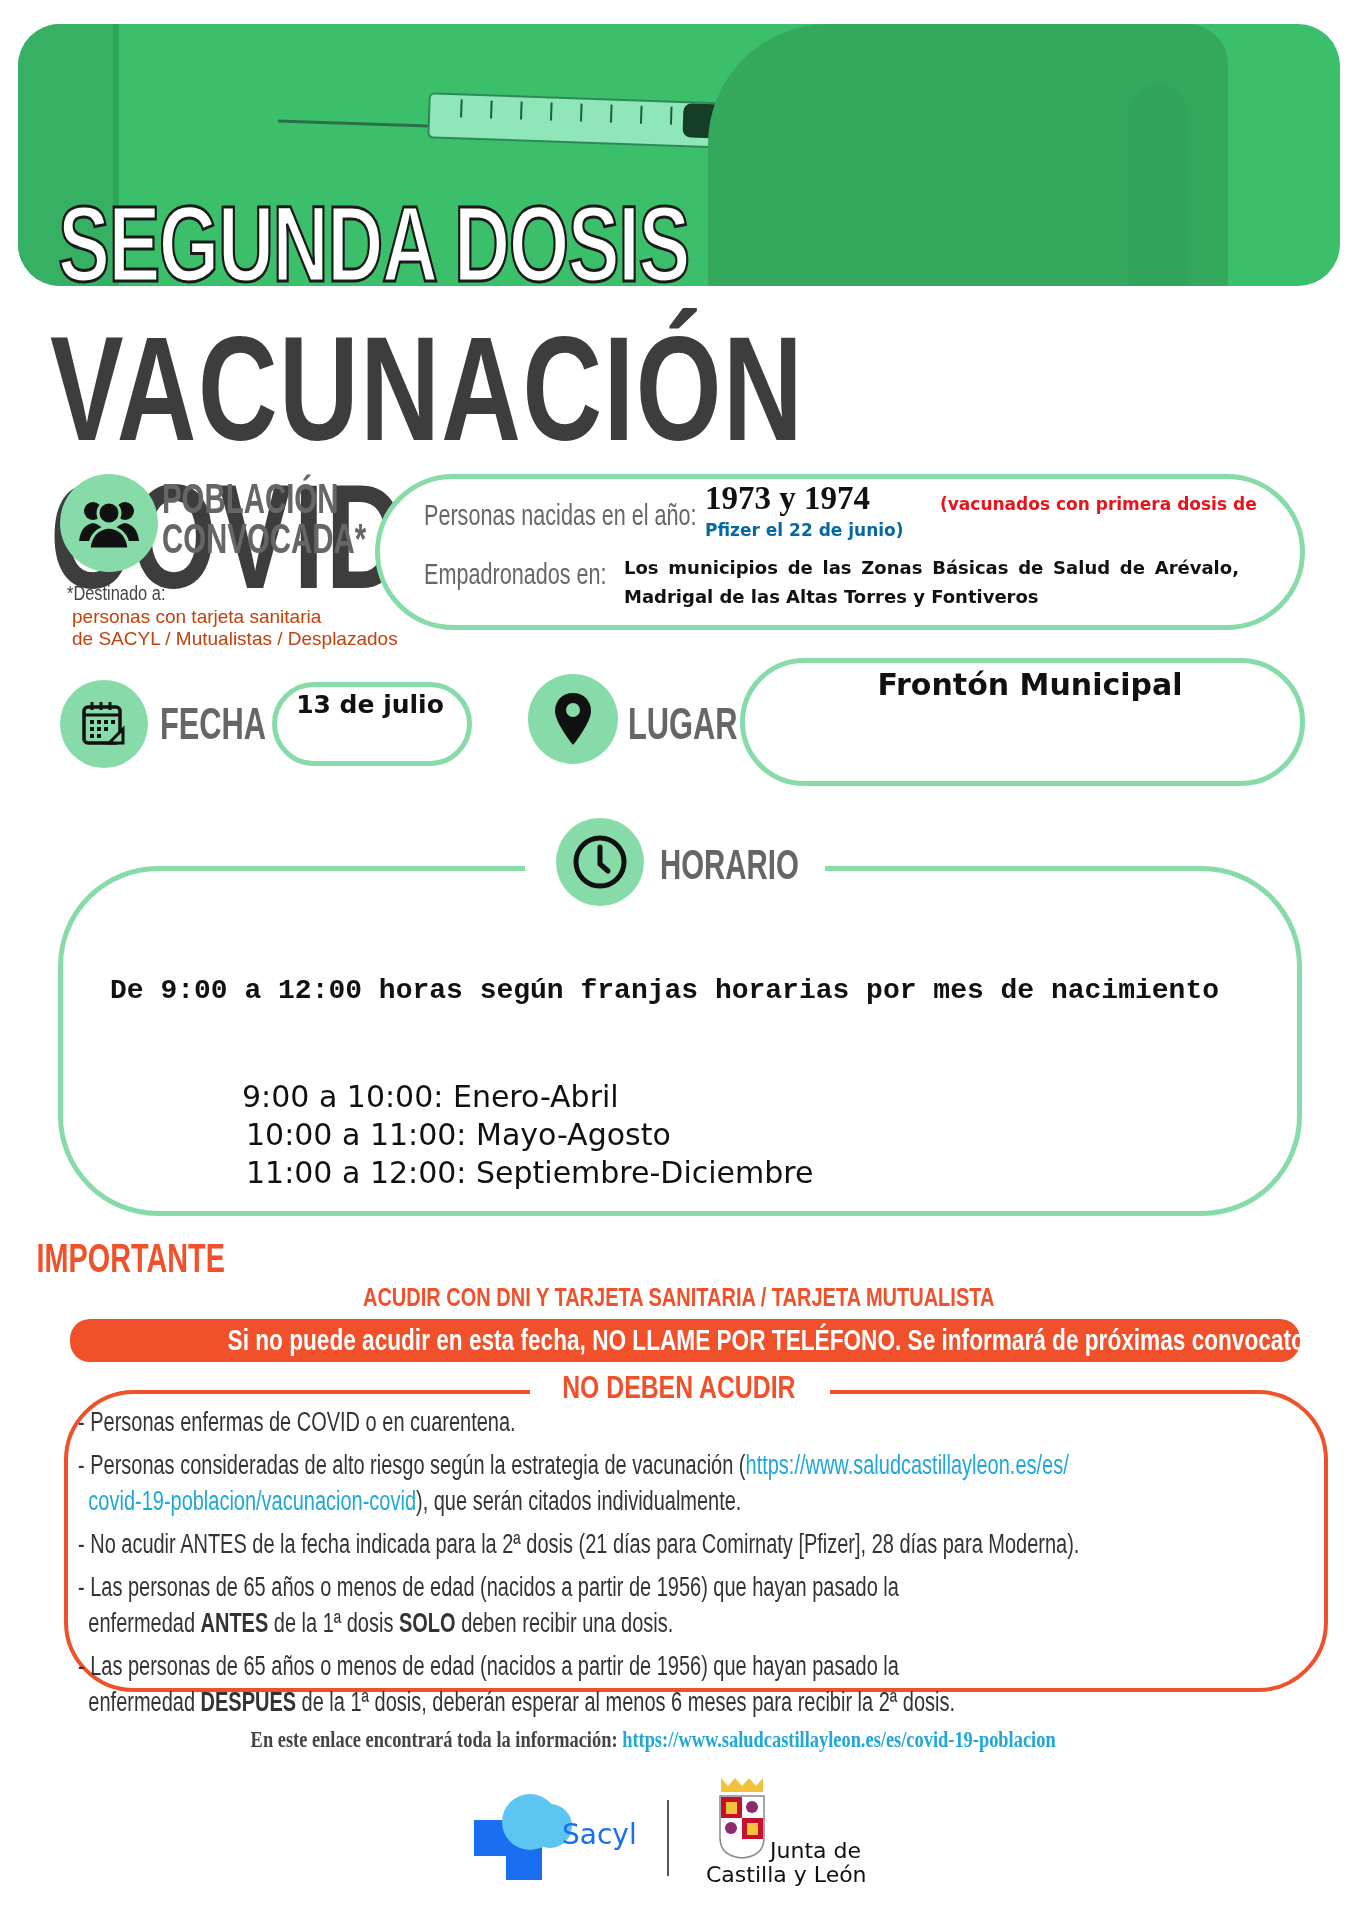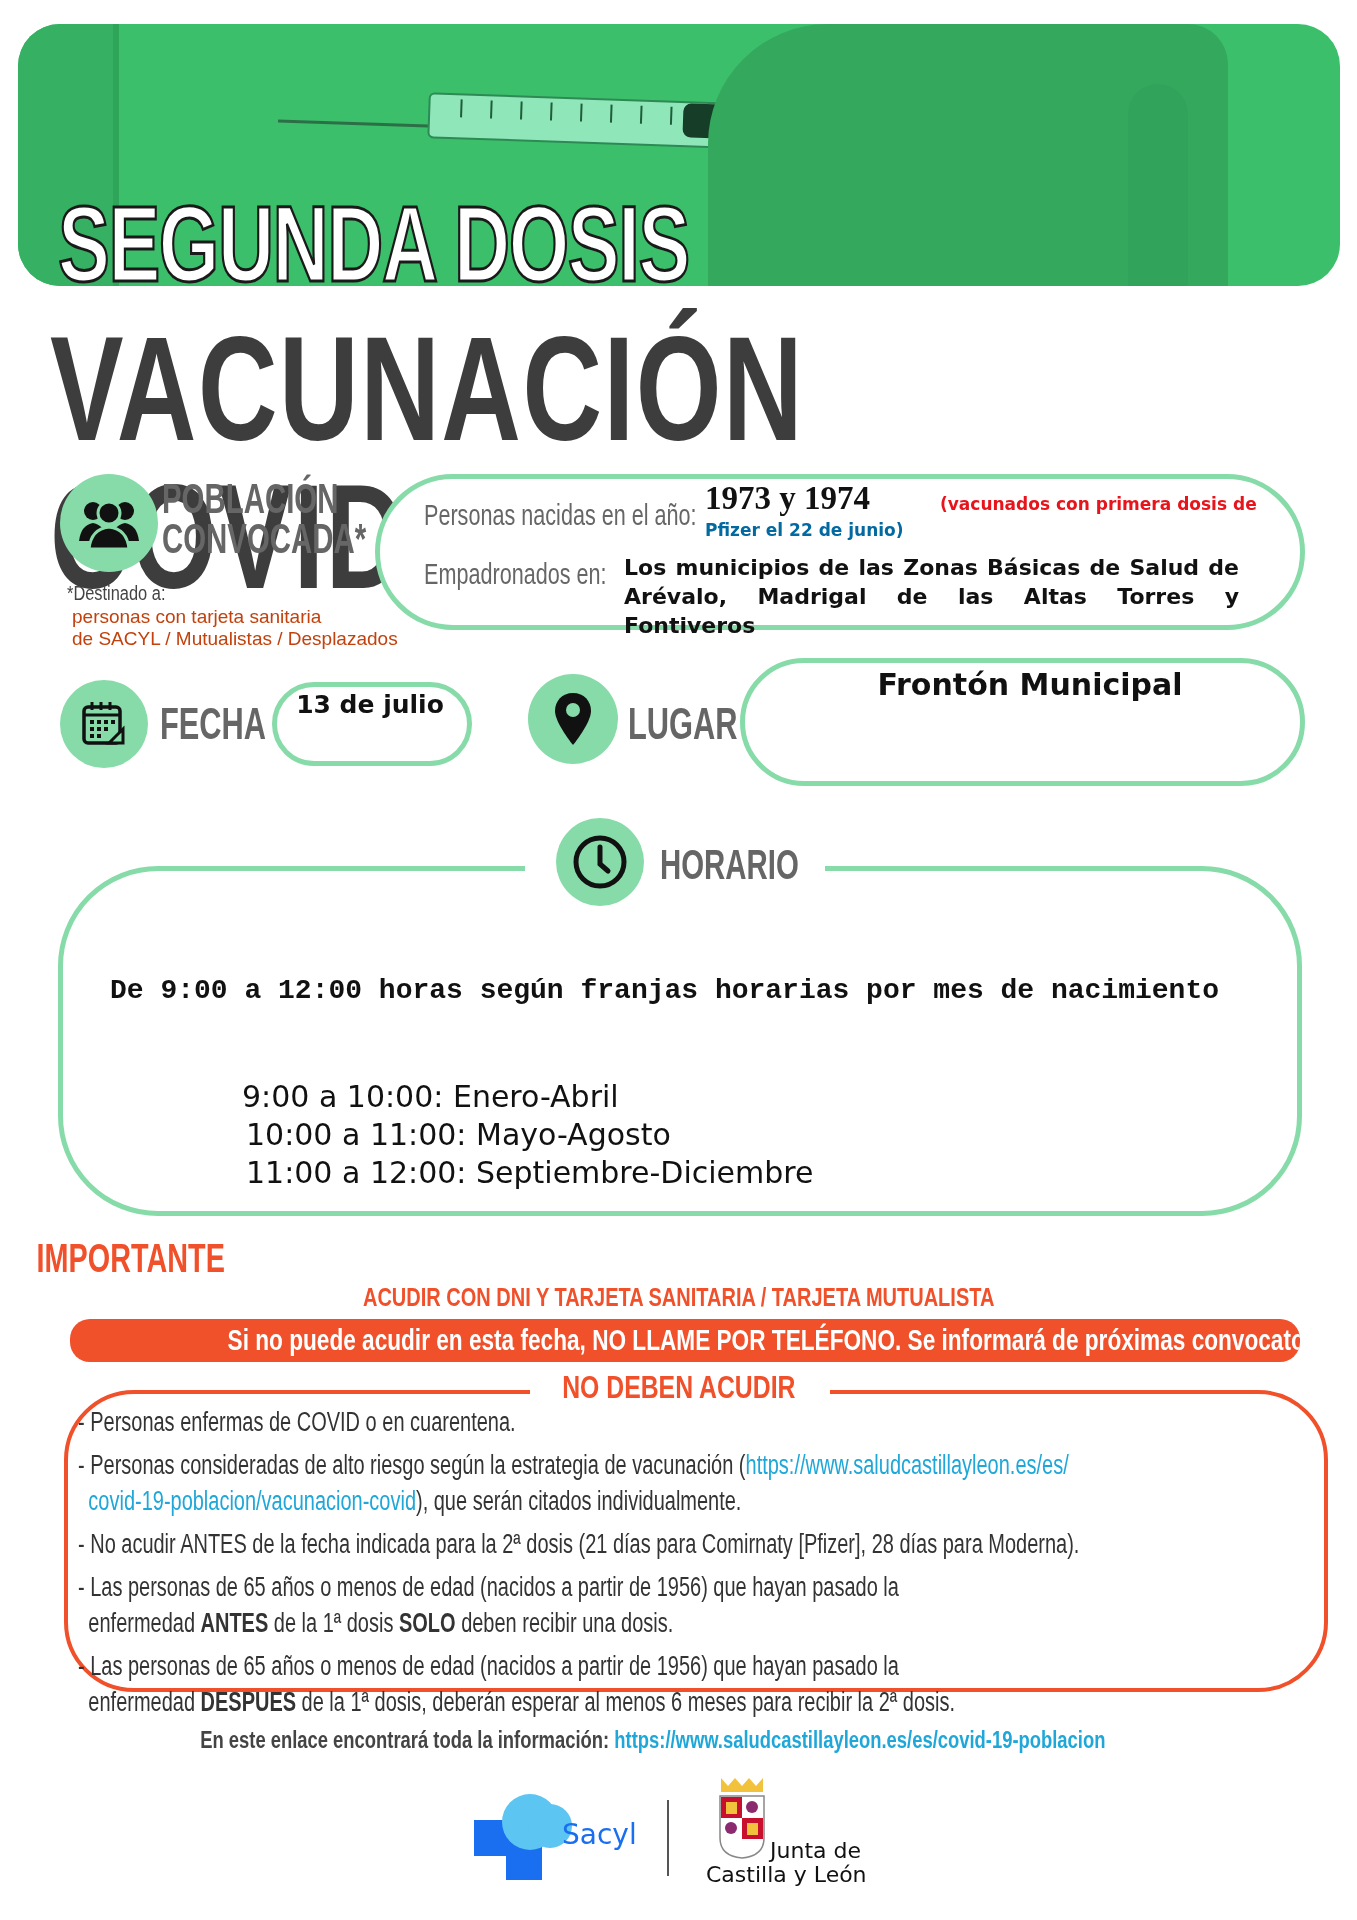--- a/index.html
+++ b/index.html
@@ -70,21 +70,21 @@
     position: absolute; color: #666; font-size: 30px; line-height: 1;
     transform: scaleX(0.72); transform-origin: left top;
   }
 
   .destinado-h { position: absolute; left: 67px; top: 582px; font-size: 20px; color: #444; transform: scaleX(.82); transform-origin: left top; }
   .destinado-t { position: absolute; left: 72px; top: 606px; font-size: 19px; color: #c2410c; line-height: 22px; }
 
   .years { position: absolute; left: 705px; top: 480px; font-size: 33px; font-weight: bold; color: #111; font-family: Liberation Serif, serif; }
   .years-note { position: absolute; left: 940px; top: 494px; font-size: 17px; font-weight: bold; color: #e8141b; font-family: "DejaVu Sans", sans-serif; white-space: nowrap; }
   .years-note2 { position: absolute; left: 705px; top: 520px; font-size: 17px; font-weight: bold; color: #0369a1; font-family: "DejaVu Sans", sans-serif; }
-  .muni { position: absolute; left: 624px; top: 553px; width: 615px; font-size: 22px; font-weight: bold; color: #111; line-height: 29px; text-align: justify; font-family: "DejaVu Sans", sans-serif; }
+  .muni { position: absolute; left: 624px; top: 553px; width: 615px; font-size: 18px; font-weight: bold; color: #111; line-height: 29px; text-align: justify; font-family: "DejaVu Sans", sans-serif; }
 
   .fecha-val { position: absolute; left: 270px; top: 690px; width: 200px; text-align: center; font-size: 25px; font-weight: bold; color: #111; font-family: "DejaVu Sans", sans-serif; }
   .lugar-val { position: absolute; left: 740px; top: 666px; width: 580px; text-align: center; font-size: 30px; font-weight: bold; color: #111; line-height: 38px; font-family: "DejaVu Sans", sans-serif; }
 
   .horario-box {
     position: absolute; left: 58px; top: 866px; width: 1244px; height: 350px;
     border: 5px solid #86dba9; border-radius: 100px;
   }
   .horario-gap { position: absolute; left: 525px; top: 855px; width: 300px; height: 30px; background: #fff; }
   .horario-intro {
@@ -112,21 +112,21 @@
   .nodeben-gap { position: absolute; left: 530px; top: 1378px; width: 300px; height: 30px; background: #fff; }
   .nodeben-title { position: absolute; left: 0; width: 1357px; top: 1370px; text-align: center; }
   .nodeben-title span { font-size: 31px; font-weight: bold; color: #f0502a; display: inline-block; transform: scaleX(.8); }
 
   .rules { position: absolute; left: 78px; top: 1404px; width: 1320px; }
   .rule { font-size: 27px; color: #333; line-height: 36px; margin-bottom: 7px; transform: scaleX(.74); transform-origin: left top; width: 1730px; }
   .rule .b { font-weight: bold; }
   .rule .lnk { color: #1ea7d8; }
   .rule .cont { display: block; padding-left: 14px; }
 
-  .footer-link { position: absolute; left: 0; width: 1306px; top: 1727px; text-align: center; }
+  .footer-link { position: absolute; left: 0; width: 1306px; top: 1727px; text-align: center; font-family: Liberation Serif, serif; }
   .footer-link span.wrap { display: inline-block; transform: scaleX(.8); white-space: nowrap; font-size: 23px; color: #444; font-weight: bold; }
   .footer-link .lnk { color: #1ea7d8; }
 
   .logos { position: absolute; left: 470px; top: 1768px; width: 450px; height: 120px; }
 </style>
 </head>
 <body>
 
 <div class="banner">
   <div class="wall"></div>

